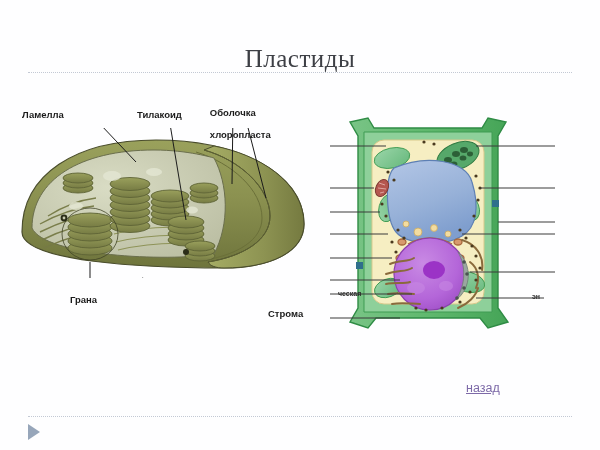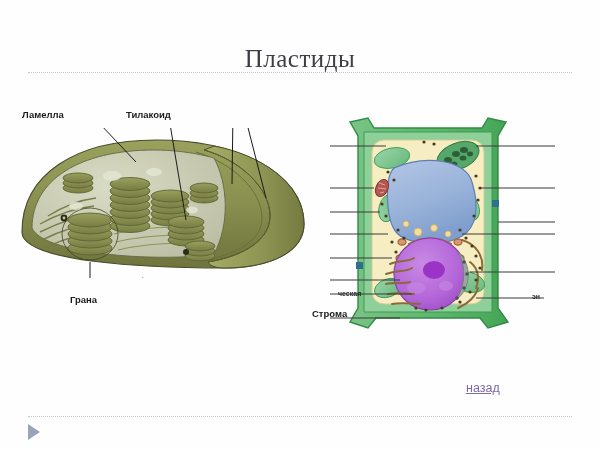--- a/index.html
+++ b/index.html
@@ -183,26 +183,30 @@
         <path d="M150,-16 L168,92"></path>
         <path d="M215,-16 L214,56"></path>
         <path d="M226,-16 L248,70"></path>
         <path d="M72,134 L72,166"></path>
         <path d="M124,150 L246,186"></path>
       </g>
     </svg>
 
     <div class="lbl" style="left:4px;top:-19px;">Ламелла</div>
 
-    <div class="lbl" style="left:108px;top:-19px;">Тилакоид</div>
-
+    <div class="lbl" style="left:119px;top:-19px;">Тилакоид</div>
+
+    <div class="lbl" style="left:176px;top:-32px;text-align:left;">
+      <span>Оболочка</span><br>
+      <span>хлоропласта</span>
+    </div>
 
     <div class="lbl" style="left:52px;top:166px;">Грана</div>
 
-    <div class="lbl" style="left:250px;top:180px;margin-left:44px;">Строма</div>
+    <div class="lbl" style="left:250px;top:180px;">Строма</div>
   </div>
 
   <div class="cell">
     <svg class="cell-svg" width="225" height="228" viewBox="0 0 225 228">
       <defs>
         <linearGradient id="wallG" x1="0" y1="0" x2="1" y2="0">
           <stop offset="0%" stop-color="#79c486"></stop>
           <stop offset="50%" stop-color="#5fb86d"></stop>
           <stop offset="100%" stop-color="#45a457"></stop>
         </linearGradient>

